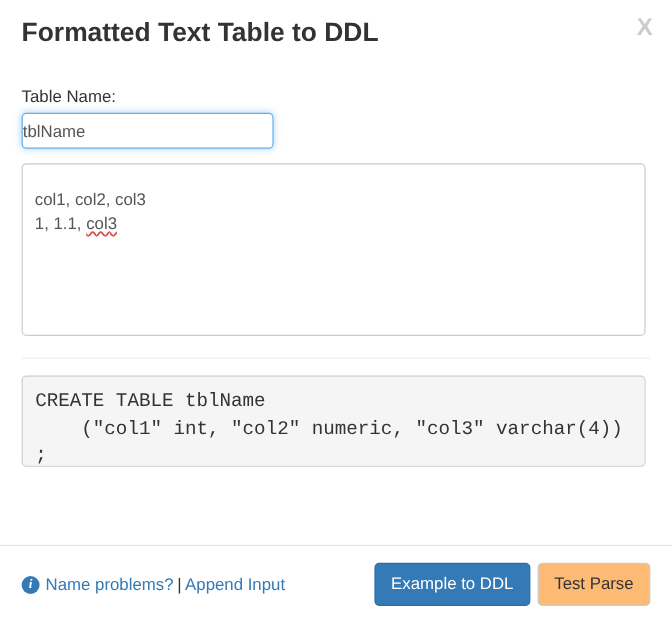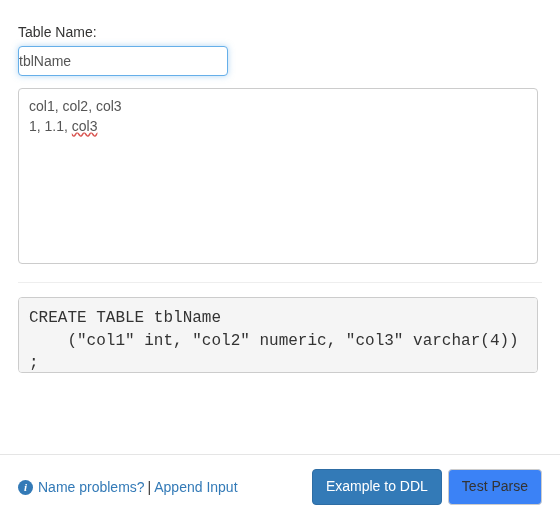--- a/index.html
+++ b/index.html
@@ -60,22 +60,22 @@
       padding: 6px 0;
       font-size: 14px;
       border: 1px solid #66afe9;
       border-radius: 4px;
       outline: none;
       color: #555;
       box-shadow: 0 0 6px rgba(102,175,233,0.5);
     }
     .big-textarea {
       width: 520px;
-      height: 176px;
-      padding: 8px 10px;
+      height: 144px;
+      padding: 20px 10px;
       font-size: 14px;
       color: #555;
       border: 1px solid #ccc;
       border-radius: 4px;
       resize: both;
       font-family: "Helvetica Neue", Helvetica, Arial, sans-serif;
       line-height: 1.42;
       outline: none;
       margin-top: 12px;
     }
@@ -147,35 +147,39 @@
       border: 1px solid transparent;
       line-height: 1.42;
     }
     .btn-primary {
       background: #337ab7;
       border-color: #2e6da4;
       color: #fff;
       font-weight: 500;
     }
     .btn-default {
-      background: #3b82f6;
+      background: #fdba74;
       border-color: #ccc;
       color: #333;
     }
     .squiggly {
       text-decoration: underline;
       text-decoration-style: wavy;
       text-decoration-color: #d9534f;
     }
   </style>
 </head>
 <body>
 
 <div class="modal">
 
+  <div class="modal-header">
+    <h3 class="modal-title">Formatted Text Table to DDL</h3>
+    <span class="close-x">X</span>
+  </div>
 
   <div class="modal-body">
     <div class="label">Table Name:</div>
     <div class="name-input-wrap">
       <input class="name-input" type="text" value="tblName" style="">
     </div>
 
     <div id="data-text" class="big-textarea" contenteditable="true" spellcheck="false" style=""><span>col1, col2, col3</span><br><span>1, 1.1, </span><span class="squiggly">col3</span></div>
 
     <hr class="hr">

